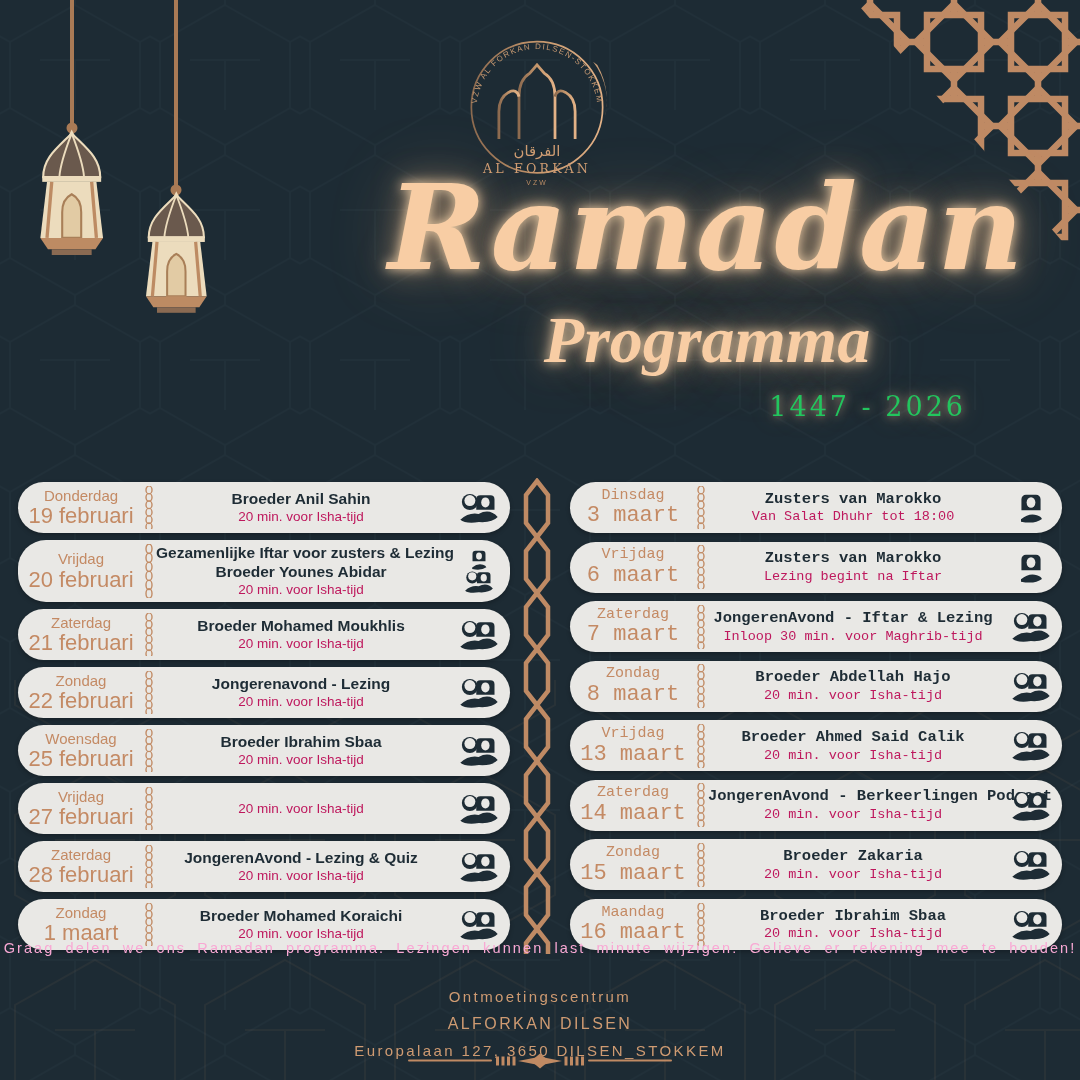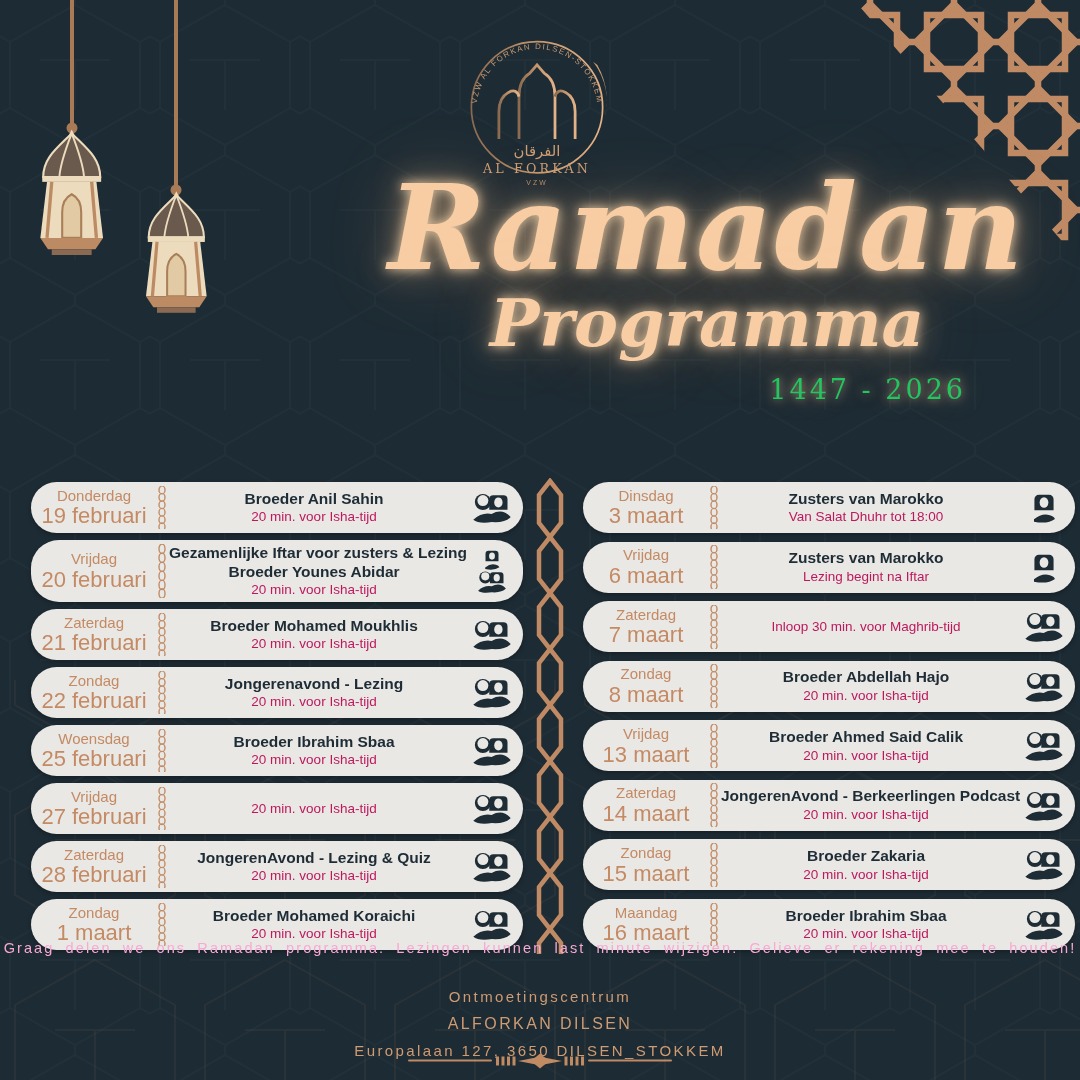--- a/index.html
+++ b/index.html
@@ -23,37 +23,37 @@
   .corner{position:absolute;right:0;top:0;}
 
   
   .title-block{position:absolute;left:388px;top:168px;width:604px;text-align:center;}
   .t1,.t2,.intro-h{
     font-family:"DejaVu Serif", serif; font-style:italic; font-weight:bold;
     color:#f8cda4;
     text-shadow:0 0 12px rgba(255,219,176,.9),0 0 30px rgba(255,200,145,.5),0 0 70px rgba(255,190,130,.3);
   }
   .t1{font-size:118px;line-height:1.02;letter-spacing:2px;}
-  .t2{font-size:66px;line-height:1.0;padding-left:34px;margin-top:2px;}
+  .t2{font-size:66px;line-height:1.0;padding-left:34px;margin-top:19px;font-family:Liberation Serif, serif;}
   .t3{
     font-family:"DejaVu Serif", serif; font-weight:normal;
     color:#22c55e; font-size:27px; letter-spacing:3px;
     text-align:right; padding-right:26px; margin-top:18px;
     text-shadow:0 0 10px rgba(255,210,160,.7),0 0 26px rgba(255,195,140,.4);
   }
 
   
   .intro{position:absolute;left:35px;top:388px;}
   .intro-h{font-size:56px;line-height:1.05;}
   .intro-s{margin-top:8px;font-size:17px;color:#d79e74;letter-spacing:.3px;}
 
   
-  .schedule{position:absolute;left:13px;top:482px;width:900px;height:468px;border-radius:32px;}
+  .schedule{position:absolute;left:0;top:482px;width:900px;height:468px;border-radius:32px;}
   .col{position:absolute;top:0;height:468px;width:492px;display:flex;flex-direction:column;justify-content:space-between;}
-  #col-left{left:18px;} #col-right{left:570px;}
+  #col-left{left:18px;} #col-right{left:570px;font-family:Liberation Mono, monospace;}
   .pill{
     height:51px;background:#e9e8e5;border-radius:28px;
     display:flex;align-items:center;box-shadow:0 2px 4px rgba(0,0,0,.25);
   }
   .pill.tall{height:62px;}
   .p-date{width:126px;flex:none;text-align:center;color:#c48a64;line-height:1.05;}
   .p-day{font-size:15px;}
   .p-dnum{font-size:22px;margin-top:1px;}
   .chain-sm{width:10px;height:86%;flex:none;}
   .p-body{flex:1;min-width:0;text-align:center;color:#1e2c35;padding:0 2px;}
@@ -461,20 +461,21 @@
       <g stroke="#c28c66" stroke-width="1.4" fill="none">
         <ellipse cx="5" cy="5" rx="3" ry="5"></ellipse>
               <ellipse cx="5" cy="14.5" rx="3" ry="5"></ellipse>
         <ellipse cx="5" cy="24" rx="3" ry="5"></ellipse>
               <ellipse cx="5" cy="33.5" rx="3" ry="5"></ellipse>
         <ellipse cx="5" cy="43" rx="3" ry="5"></ellipse>
               <ellipse cx="5" cy="52" rx="3" ry="5"></ellipse>
       </g>
     </svg>
     <div class="p-body">
+      <div class="ttl ttl1">JongerenAvond - Iftar &amp; Lezing</div>
 
       <div class="sub">Inloop 30 min. voor Maghrib-tijd</div>
     </div>
     <div class="ico">
             <svg viewBox="0 0 44 34" width="42" height="31">
               <use href="#sym-couple"></use>
             </svg>
           </div>
   </div>
         <div class="pill">

